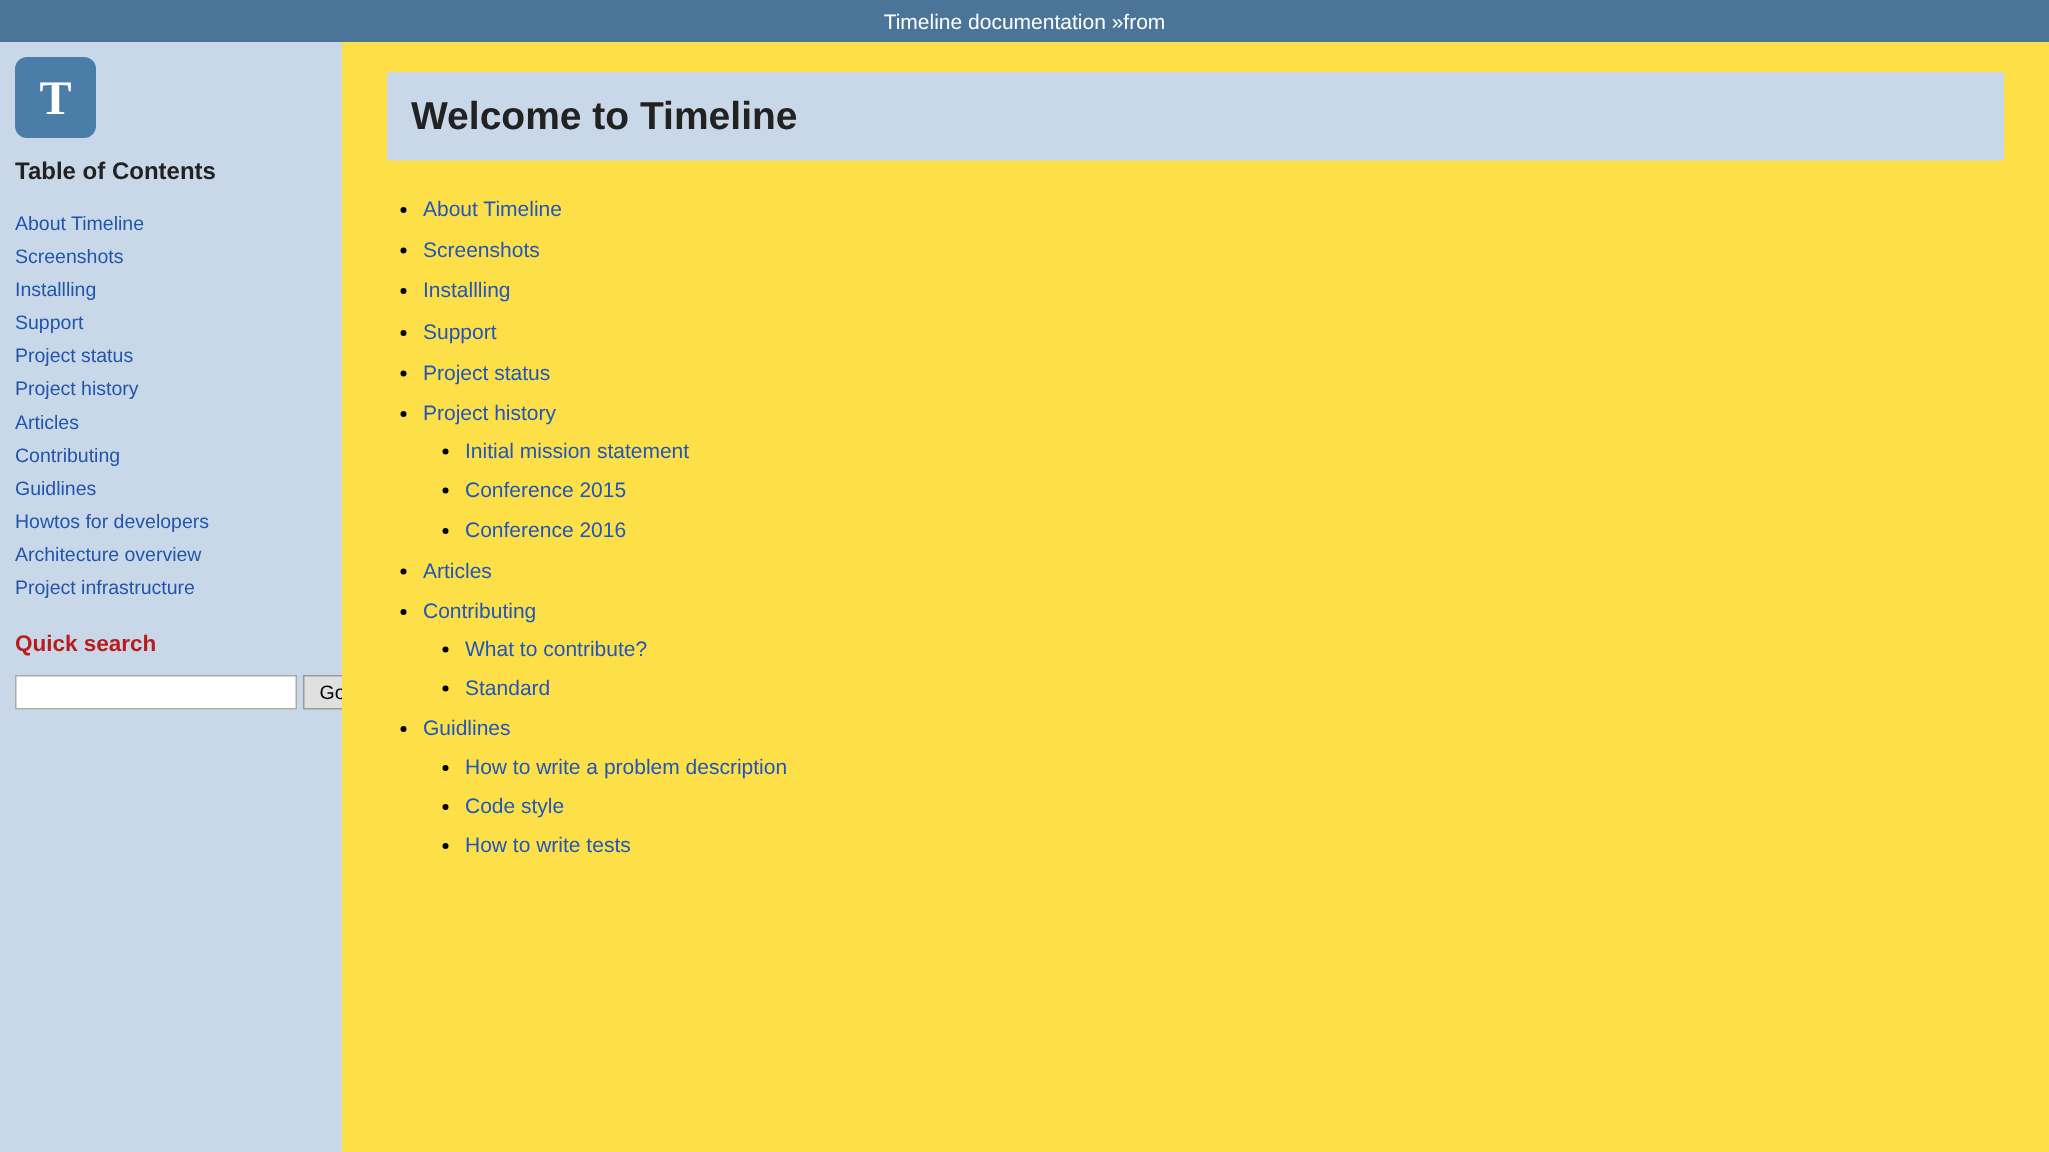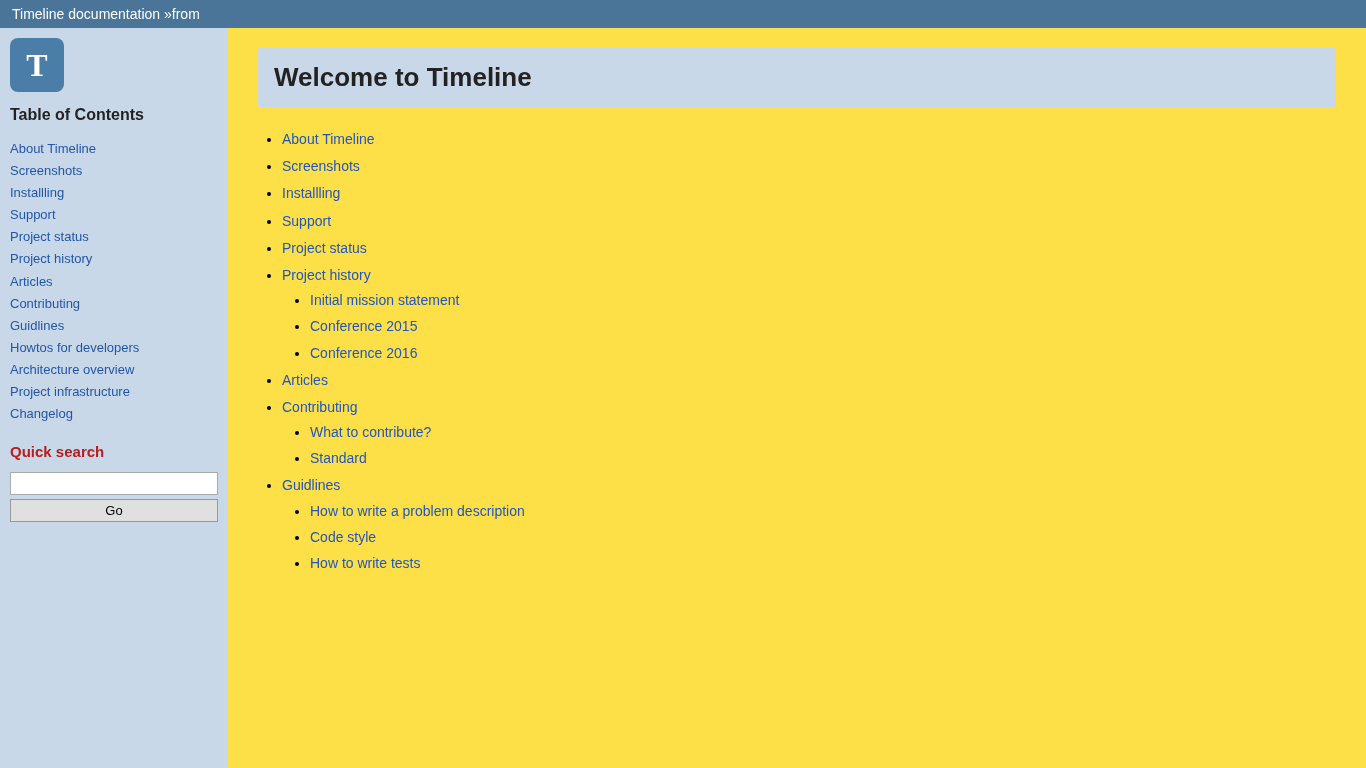--- a/index.html
+++ b/index.html
@@ -11,21 +11,21 @@
       flex-direction: column;
       height: 768px;
       overflow: hidden;
     }
     
     #topbar {
       background-color: #4a7599;
       color: white;
       padding: 6px 12px;
       display: flex;
-      justify-content: flex-start;
+      justify-content: center;
       align-items: center;
       font-size: 14px;
       flex-shrink: 0;
     }
     #topbar a {
       color: white;
       text-decoration: none;
     }
     
     #layout {
@@ -79,21 +79,20 @@
     #quick-search-title {
       font-size: 15px;
       font-weight: bold;
       color: #b91c1c;
       margin-top: 10px;
     }
     #search-row {
       display: flex;
       gap: 4px;
       margin-top: 4px;
-      flex-direction: column;
     }
     #search-input {
       flex: 1;
       padding: 3px 5px;
       border: 1px solid #aaa;
       background: white;
       font-size: 13px;
     }
     #search-go {
       padding: 3px 10px;
@@ -160,21 +159,20 @@
         <a class="toc-item" href="#">Installling</a>
         <a class="toc-item" href="#">Support</a>
         <a class="toc-item" href="#">Project status</a>
         <a class="toc-item" href="#">Project history</a>
         <a class="toc-item" href="#">Articles</a>
         <a class="toc-item" href="#">Contributing</a>
         <a class="toc-item" href="#">Guidlines</a>
         <a class="toc-item" href="#">Howtos for developers</a>
         <a class="toc-item" href="#">Architecture overview</a>
         <a class="toc-item" href="#">Project infrastructure</a>
-        <a class="toc-item" href="#">Changelog</a>
       </div>
     <div id="quick-search-title">Quick search</div>
     <div id="search-row">
       <input id="search-input" type="text" style="">
       <button id="search-go">Go</button>
     </div>
   </div>
 
   <div id="content">
     <div id="page-title">Welcome to Timeline</div>

